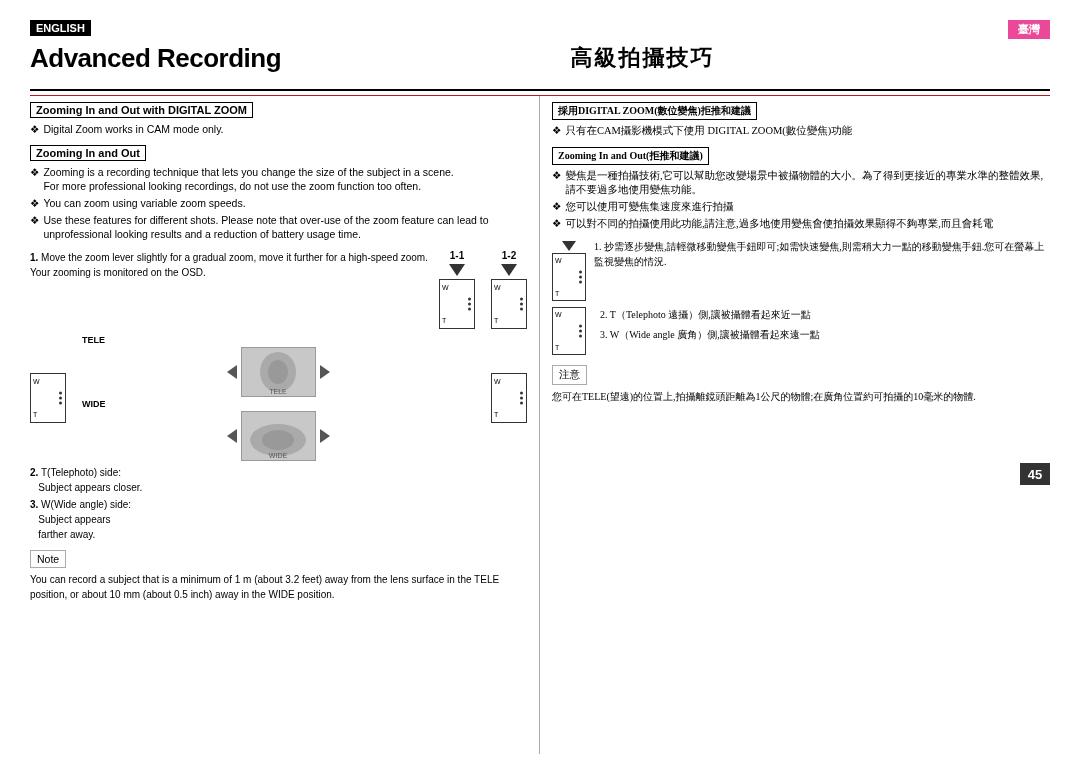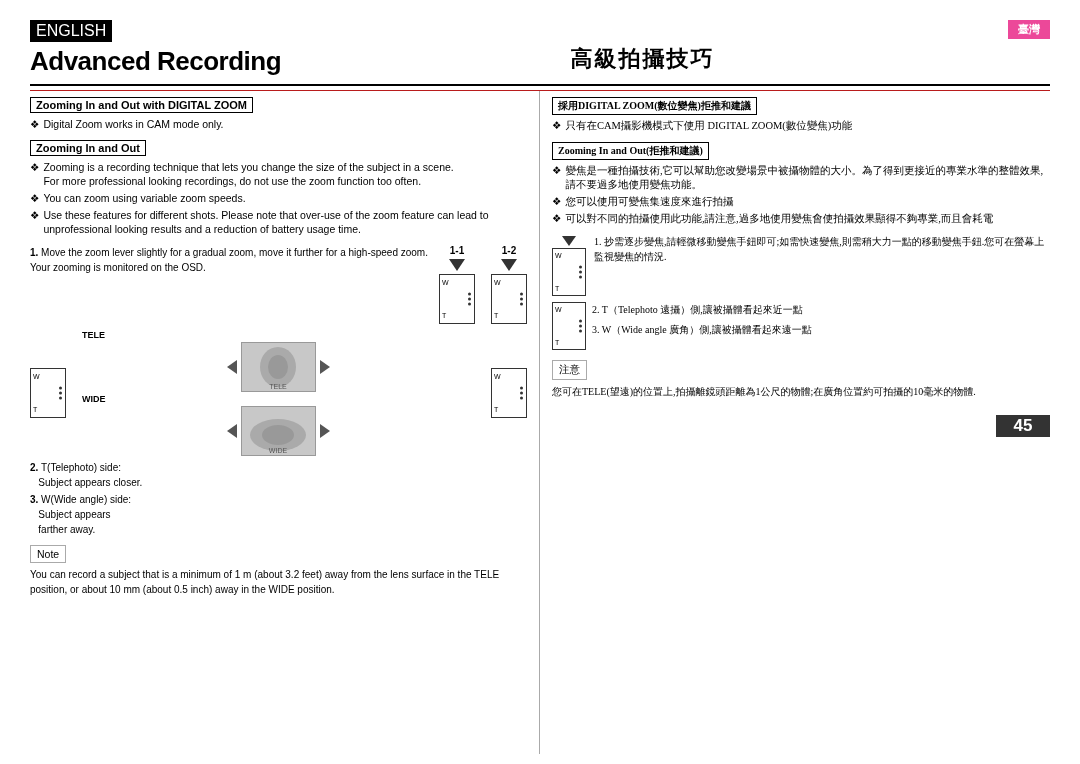--- a/index.html
+++ b/index.html
@@ -21,22 +21,22 @@
     }
     .top-bar {
       display: flex;
       justify-content: space-between;
       align-items: flex-start;
       margin-bottom: 2px;
     }
     .english-badge {
       background: #000;
       color: #fff;
-      font-weight: normal;
-      font-size: 16px;
+      font-weight: bold;
+      font-size: 11px;
       padding: 2px 6px;
       display: inline-block;
     }
     .taiwan-badge {
       background: #ec4899;
       color: #fff;
       font-weight: bold;
       font-size: 11px;
       padding: 2px 10px;
       display: inline-block;
@@ -155,22 +155,22 @@
     
     .tele-wide-section {
       display: flex;
       gap: 8px;
       align-items: center;
       margin-top: 4px;
     }
     .header-titles {
       display: flex;
       justify-content: space-between;
-      align-items: flex-start;
-      margin-bottom: 3px;
+      align-items: center;
+      margin-bottom: 11px;
     }
     .left-title-block { width: 48%; }
     .right-title-block { width: 48%; padding-left: 10px; }
     .main-content {
       display: flex;
       flex: 1;
       gap: 0;
       border-top: 1px solid #b91c1c;
     }
     .col-left {
@@ -382,21 +382,21 @@
               </div>
             </div>
           </div>
         </div>
 
         <div style="font-size:10px;line-height:1.5;flex:1;" class="zh">
           <div>1. 抄需逐步變焦,請輕微移動變焦手鈕即可;如需快速變焦,則需稍大力一點的移動變焦手鈕.您可在螢幕上監視變焦的情況.</div>
         </div>
       </div>
 
-      <div style="display:flex;gap:6px;margin-top:6px;align-items:flex-start;">
+      <div style="display:flex;gap:14px;margin-top:6px;align-items:flex-start;">
 
         <div style="display:flex;gap:4px;">
           <div style="display:flex;flex-direction:column;align-items:center;gap:2px;">
             <div style="width:34px;height:48px;border:1.5px solid #333;position:relative;background:#fff;">
               <span style="position:absolute;left:2px;top:3px;font-size:7px;">W</span>
               <span style="position:absolute;left:2px;bottom:3px;font-size:7px;">T</span>
               <div style="position:absolute;right:3px;top:50%;transform:translateY(-50%);display:flex;flex-direction:column;gap:2px;">
                 <div style="width:3px;height:3px;background:#333;border-radius:50%;"></div>
                 <div style="width:3px;height:3px;background:#333;border-radius:50%;"></div>
                 <div style="width:3px;height:3px;background:#333;border-radius:50%;"></div>
@@ -410,18 +410,18 @@
           <div style="margin-top:4px;">3. W（Wide angle 廣角）側,讓被攝體看起來遠一點</div>
         </div>
       </div>
 
       <div style="margin-top:10px;">
         <div class="note-box zh">注意</div>
         <div class="note-text zh">您可在TELE(望遠)的位置上,拍攝離鏡頭距離為1公尺的物體;在廣角位置約可拍攝的10毫米的物體.</div>
       </div>
 
       <div style="display:flex;justify-content:flex-end;margin-top:16px;position:relative;">
-        <div style="background:#333;color:#fff;font-size:17px;font-weight:bold;width:54px;height:22px;display:flex;align-items:center;justify-content:center;">45</div>
+        <div style="background:#333;color:#fff;font-size:13px;font-weight:bold;width:30px;height:22px;display:flex;align-items:center;justify-content:center;margin-top:43px;">45</div>
       </div>
     </div>
 
   </div>
 </div>
 
 </body></html>

